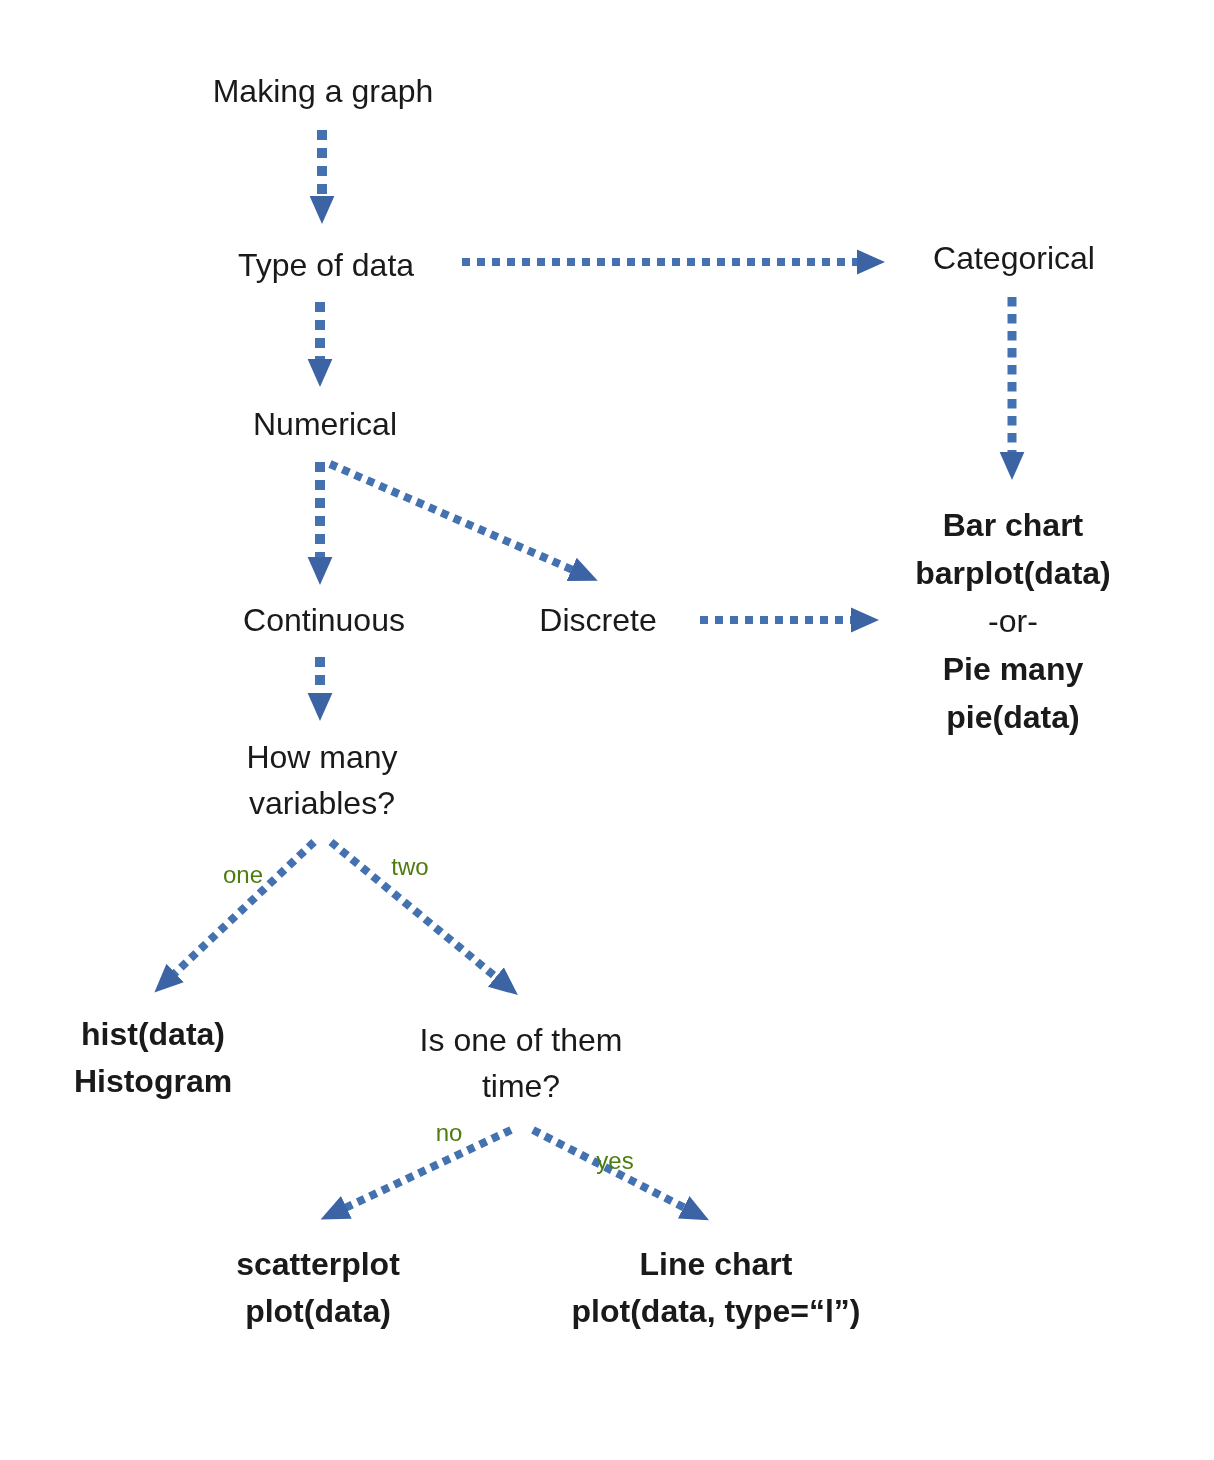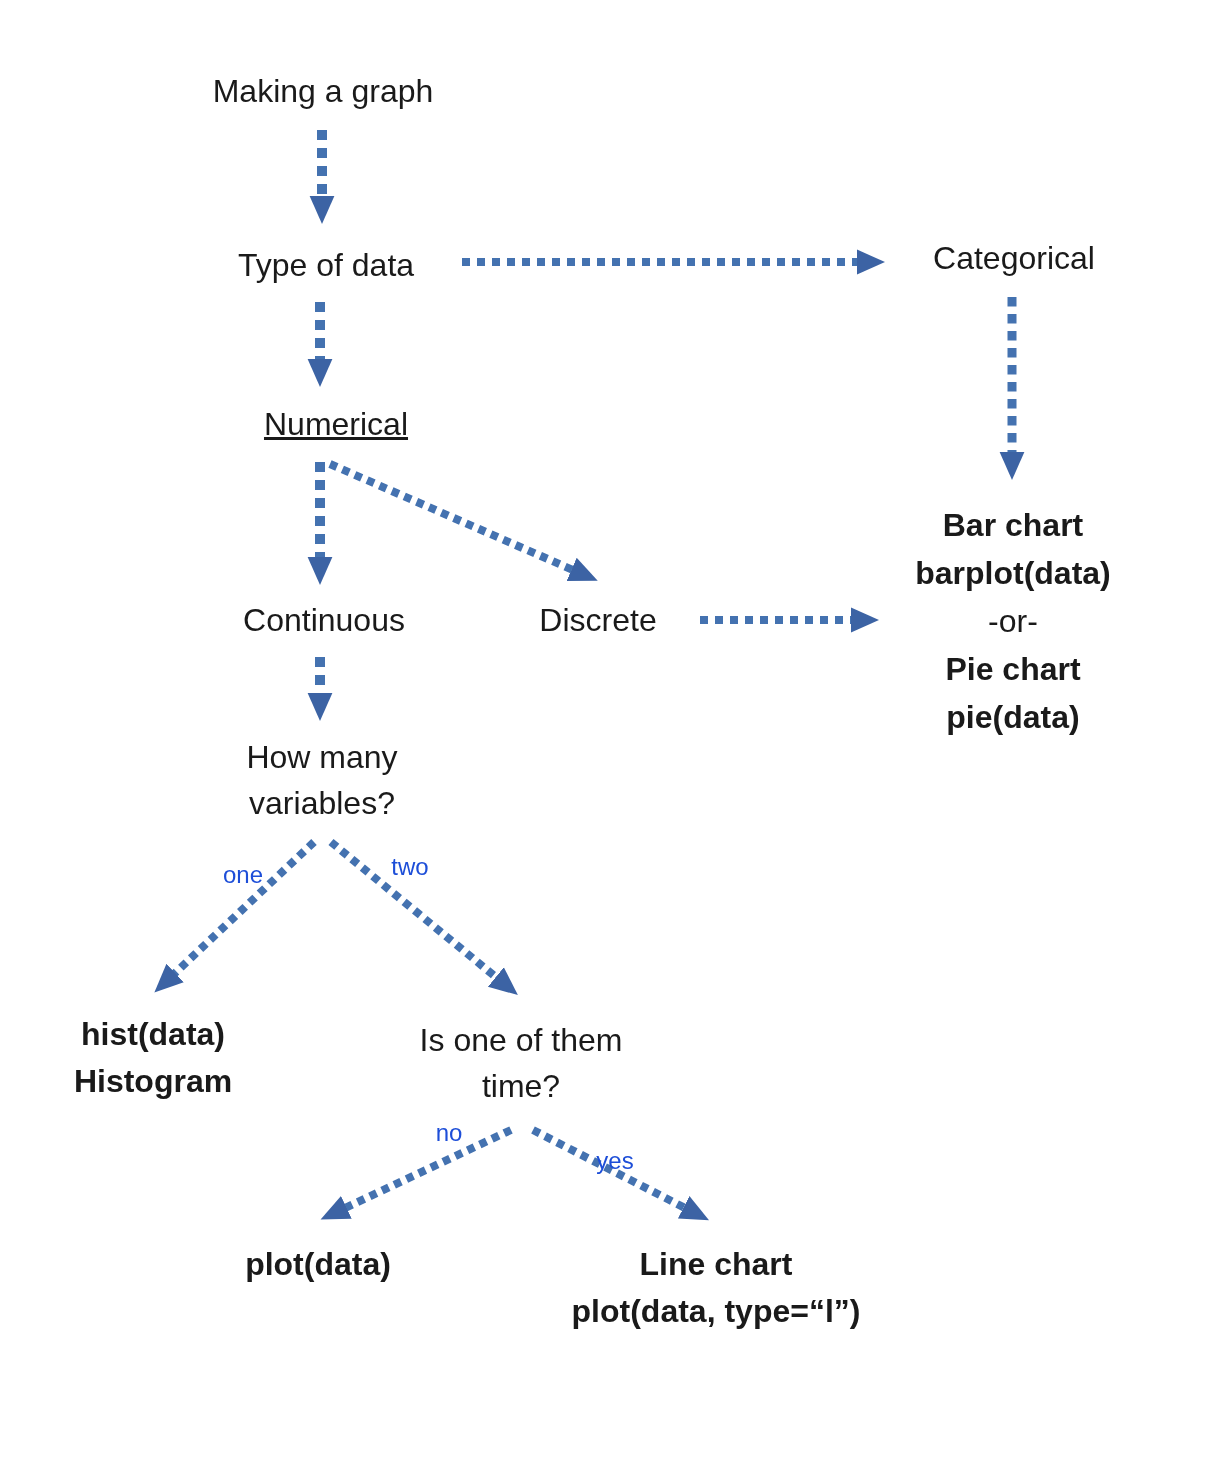--- a/index.html
+++ b/index.html
@@ -38,31 +38,31 @@
     color: #1a1a1a;
     font-size: 32px;
     line-height: 46px;
     white-space: nowrap;
   }
   .node .line { display: block; }
   .result { line-height: 47px; font-weight: bold; }
   .edge-label {
     position: absolute;
     transform: translateX(-50%);
-    color: #1d4ed8;
+    color: #4d7c0f;
     font-size: 24px;
     line-height: 28px;
     white-space: nowrap;
   }
 
   
   #n-title        { left: 323px;  top: 68px;  }
   #n-type         { left: 326px;  top: 242px; }
   #n-categorical  { left: 1014px; top: 235px; }
-  #n-numerical    { left: 336px;  top: 401px; text-decoration: underline; }
+  #n-numerical    { left: 325px;  top: 401px; }
   #n-continuous   { left: 324px;  top: 597px; }
   #n-discrete     { left: 598px;  top: 597px; }
   #n-barpie       { left: 1013px; top: 501px; line-height: 48px; }
   #n-howmany      { left: 322px;  top: 734px; }
   #n-histogram    { left: 153px;  top: 1011px; }
   #n-istime       { left: 521px;  top: 1017px; }
   #n-scatterplot  { left: 318px;  top: 1241px; }
   #n-linechart    { left: 716px;  top: 1241px; }
 
   
@@ -118,40 +118,41 @@
   </div>
 
   <div class="node" id="n-discrete">
     <span class="line">Discrete</span>
   </div>
 
   <div class="node result" id="n-barpie">
     <span class="line">Bar chart</span>
     <span class="line">barplot(data)</span>
     <span class="line" style="font-weight:normal">-or-</span>
-    <span class="line">Pie chart</span>
+    <span class="line">Pie many</span>
     <span class="line">pie(data)</span>
   </div>
 
   <div class="node" id="n-howmany">
     <span class="line">How many</span>
     <span class="line">variables?</span>
   </div>
 
   <div class="node result" id="n-histogram">
     <span class="line">hist(data)</span>
     <span class="line">Histogram</span>
   </div>
 
   <div class="node" id="n-istime">
     <span class="line">Is one of them</span>
     <span class="line">time?</span>
   </div>
 
   <div class="node result" id="n-scatterplot">
+    <span class="line">scatterplot</span>
     <span class="line">plot(data)</span>
   </div>
 
   <div class="node result" id="n-linechart">
     <span class="line">Line chart</span>
     <span class="line">plot(data, type=“l”)</span>
   </div>
 
   <span class="edge-label" id="l-one">one</span>
   <span class="edge-label" id="l-two">two</span>

